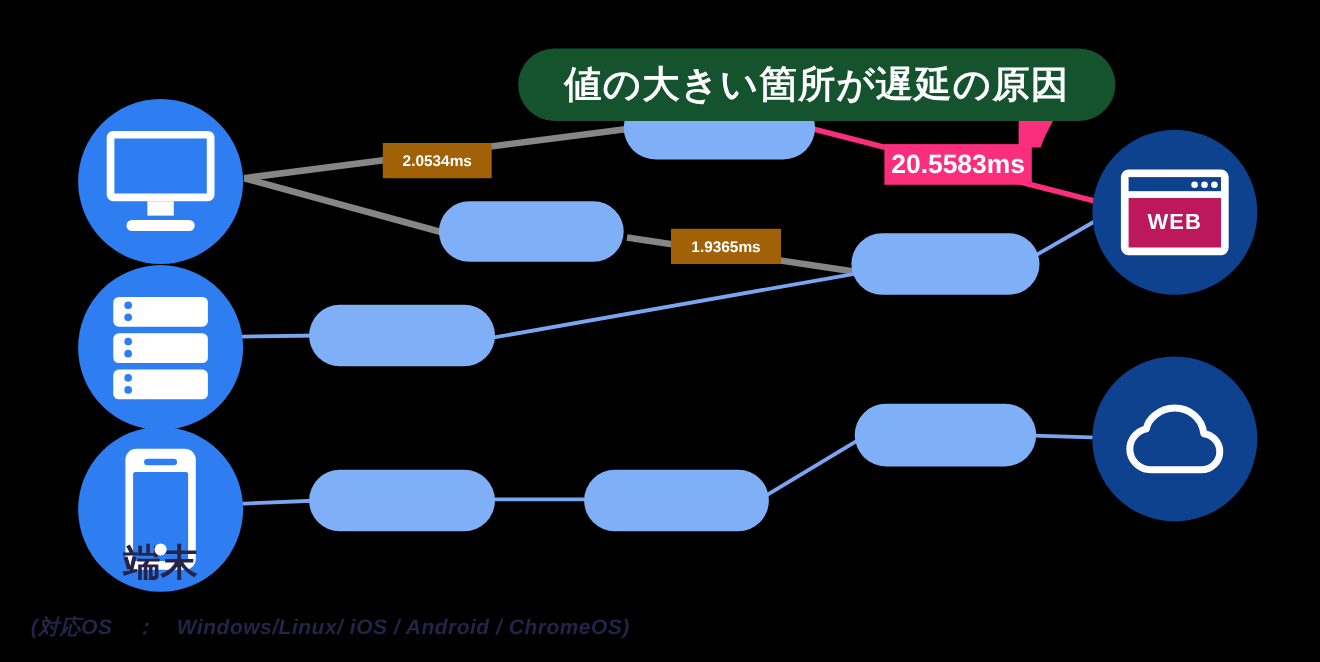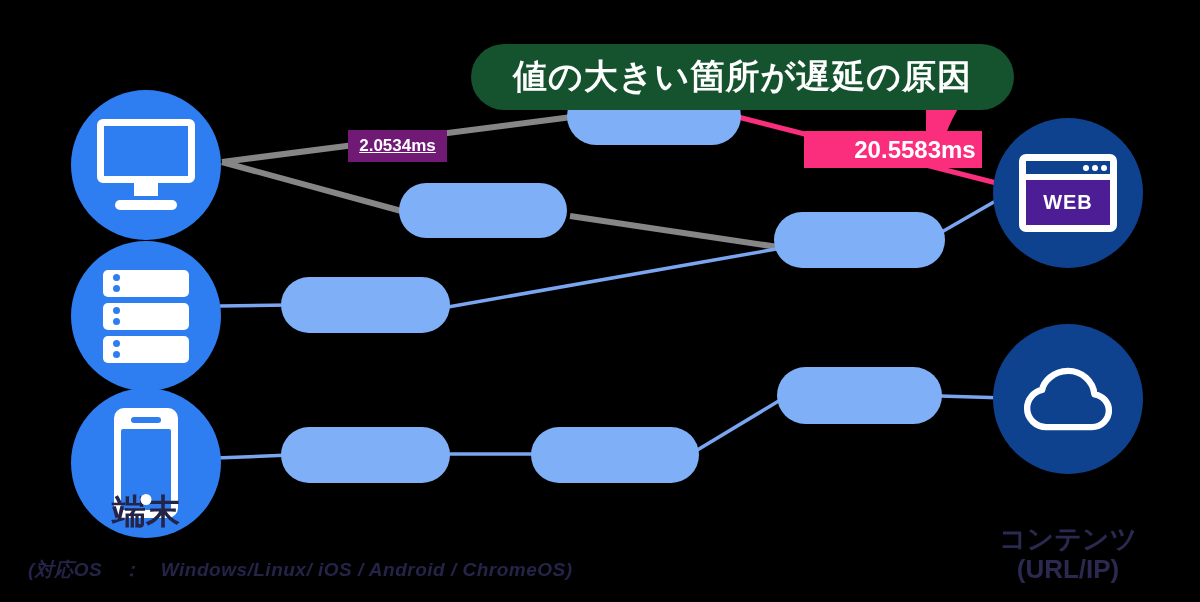--- a/index.html
+++ b/index.html
@@ -38,28 +38,28 @@
   .ph-home{position:absolute;bottom:13px;left:50%;transform:translateX(-50%);
     width:11px;height:11px;border-radius:50%;background:#fff;z-index:1;}
 
   
   .browser{width:98px;height:78px;background:#fff;border-radius:7px;padding:7px;
     box-sizing:border-box;display:flex;flex-direction:column;}
   .br-header{height:13px;background:#0e418e;display:flex;justify-content:flex-end;
     align-items:center;gap:3px;padding-right:3px;}
   .br-dot{width:6px;height:6px;border-radius:50%;background:#fff;}
   .br-sep{height:6px;background:#fff;}
-  .br-body{flex:1;background:#4c1d95;color:#fff;font-weight:bold;font-size:20px;
+  .br-body{flex:1;background:#be185d;color:#fff;font-weight:bold;font-size:20px;
     display:flex;align-items:center;justify-content:center;letter-spacing:1px;}
 
   
   .edge-label{position:absolute;display:flex;align-items:center;justify-content:center;
     color:#fff;font-weight:bold;}
-  .gray-label{background:#701a75;font-size:17px;text-decoration:underline;}
-  .pink-label{background:#fb2e7d;font-size:24px;padding-left:44px;}
+  .gray-label{background:#a16207;font-size:14px;}
+  .pink-label{background:#fb2e7d;font-size:24px;}
 
   .callout{position:absolute;left:471px;top:12px;width:543px;height:66px;background:#14532d;
     border-radius:33px;display:flex;align-items:center;justify-content:center;
     color:#fff;font-size:34px;font-weight:bold;letter-spacing:1px;z-index:5;margin-top:32px;}
 
   .devices-title{position:absolute;left:61px;top:489px;width:170px;text-align:center;
     font-size:34px;font-weight:bold;color:#242348;}
   .os-line{position:absolute;left:28px;top:557px;font-size:19px;font-weight:bold;
     color:#242348;white-space:nowrap;letter-spacing:0.5px;font-style:italic;}
   .content-title{position:absolute;left:988px;top:521px;width:160px;text-align:center;
@@ -141,23 +141,22 @@
   </div>
 
   <div class="circle navy" style="left:993px;top:324px">
     <svg viewBox="-2 -1.5 20 18" width="108" height="92">
       <path d="M4.406 3.342A5.53 5.53 0 0 1 8 2c2.69 0 4.923 2 5.166 4.579C14.758 6.804 16 8.137 16 9.773 16 11.569 14.502 13 12.687 13H3.781C1.708 13 0 11.366 0 9.318c0-1.763 1.266-3.223 2.942-3.593.143-.863.698-1.723 1.464-2.383z" fill="none" stroke="#fff" stroke-width="1.25" stroke-linejoin="round"></path>
     </svg>
   </div>
 
   <div class="edge-label gray-label" style="left:348px;top:130px;width:99px;height:32px">2.0534ms</div>
   <div class="edge-label pink-label" style="left:804px;top:131px;width:134px;height:37px">20.5583ms</div>
+  <div class="edge-label gray-label" style="left:610px;top:208px;width:100px;height:32px">1.9365ms</div>
 
   <div class="callout">
     <span>値の大きい箇所が遅延の原因</span>
   </div>
 
   <div class="devices-title">端末</div>
   <div class="os-line">(対応OS　：　Windows/Linux/ iOS / Android / ChromeOS)</div>
-  <div class="content-title">コンテンツ</div>
-  <div class="content-sub">(URL/IP)</div>
 
 </div>
 
 </body></html>

